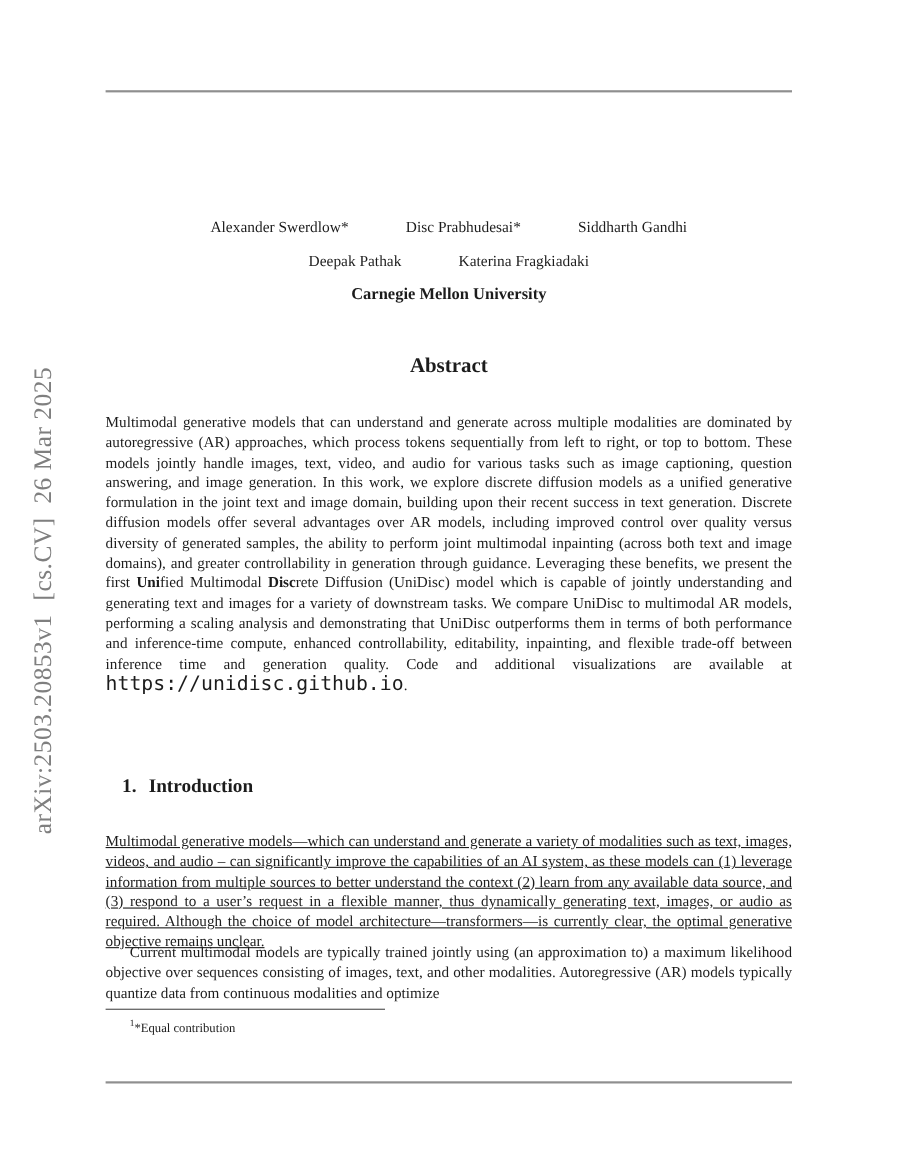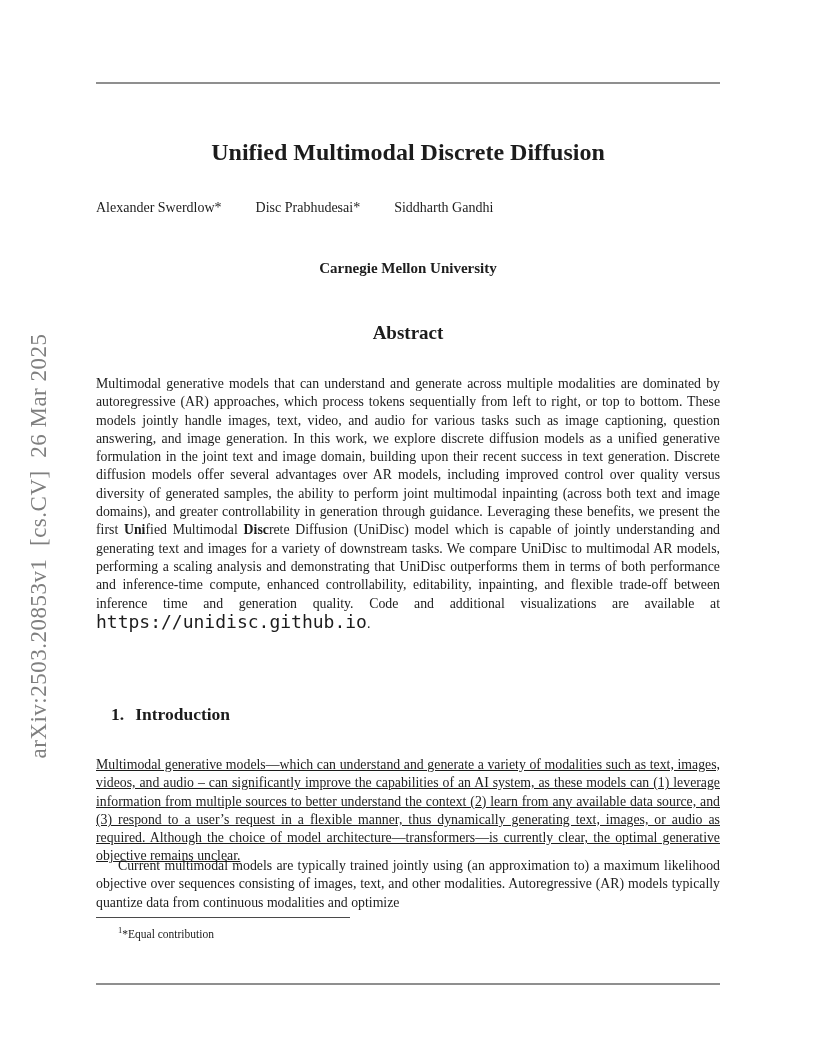--- a/index.html
+++ b/index.html
@@ -33,21 +33,22 @@
     margin: 0;
     text-align: center;
     font-size: 24px;
     font-weight: bold;
   }
 
   .authors-row {
     position: absolute;
     left: 96px; width: 624px;
     display: flex;
-    gap: 34px;
+    justify-content: center;
+    gap: 52px;
     font-size: 14px;
   }
   .row1 { top: 200px; }
   .row2 { top: 231px; }
 
   .affiliation {
     position: absolute;
     top: 260px; left: 96px; width: 624px;
     text-align: center;
     font-size: 15px;
@@ -111,26 +112,29 @@
 </style>
 </head>
 <body>
 
 <div class="page">
 
   <div class="rule top-rule"></div>
 
   <div class="arxiv-stamp">arXiv:2503.20853v1  [cs.CV]  26 Mar 2025</div>
 
-  <h1 class="title">Unified Multimodal Discrete Diffusion</h1>
 
   <div class="authors-row row1">
     <span>Alexander Swerdlow*</span>
     <span>Disc Prabhudesai*</span>
     <span>Siddharth Gandhi</span>
+  </div>
+  <div class="authors-row row2">
+    <span>Deepak Pathak</span>
+    <span>Katerina Fragkiadaki</span>
   </div>
   <div class="affiliation">Carnegie Mellon University</div>
 
   <h2 class="abstract-heading">Abstract</h2>
 
   <p class="body-text abstract-body"><span>Multimodal generative models that can understand and generate across multiple modalities are dominated by autoregressive (AR) approaches, which process tokens sequentially from left to right, or top to bottom. These models jointly handle images, text, video, and audio for various tasks such as image captioning, question answering, and image generation. In this work, we explore discrete diffusion models as a unified generative formulation in the joint text and image domain, building upon their recent success in text generation. Discrete diffusion models offer several advantages over AR models, including improved control over quality versus diversity of generated samples, the ability to perform joint multimodal inpainting (across both text and image domains), and greater controllability in generation through guidance. Leveraging these benefits, we present the first </span><b>Uni</b><span>fied Multimodal </span><b>Disc</b><span>rete Diffusion (UniDisc) model which is capable of jointly understanding and generating text and images for a variety of downstream tasks. We compare UniDisc to multimodal AR models, performing a scaling analysis and demonstrating that UniDisc outperforms them in terms of both performance and inference-time compute, enhanced controllability, editability, inpainting, and flexible trade-off between inference time and generation quality. Code and additional visualizations are available at </span><a href="#" class="mono">https://unidisc.github.io</a><span>.</span></p>
 
   <h3 class="section-heading"><span>1.</span><span class="sec-label">Introduction</span></h3>
 
   <p class="body-text para1">Multimodal generative models—which can understand and generate a variety of modalities such as text, images, videos, and audio – can significantly improve the capabilities of an AI system, as these models can (1) leverage information from multiple sources to better understand the context (2) learn from any available data source, and (3) respond to a user’s request in a flexible manner, thus dynamically generating text, images, or audio as required. Although the choice of model architecture—transformers—is currently clear, the optimal generative objective remains unclear.</p>

